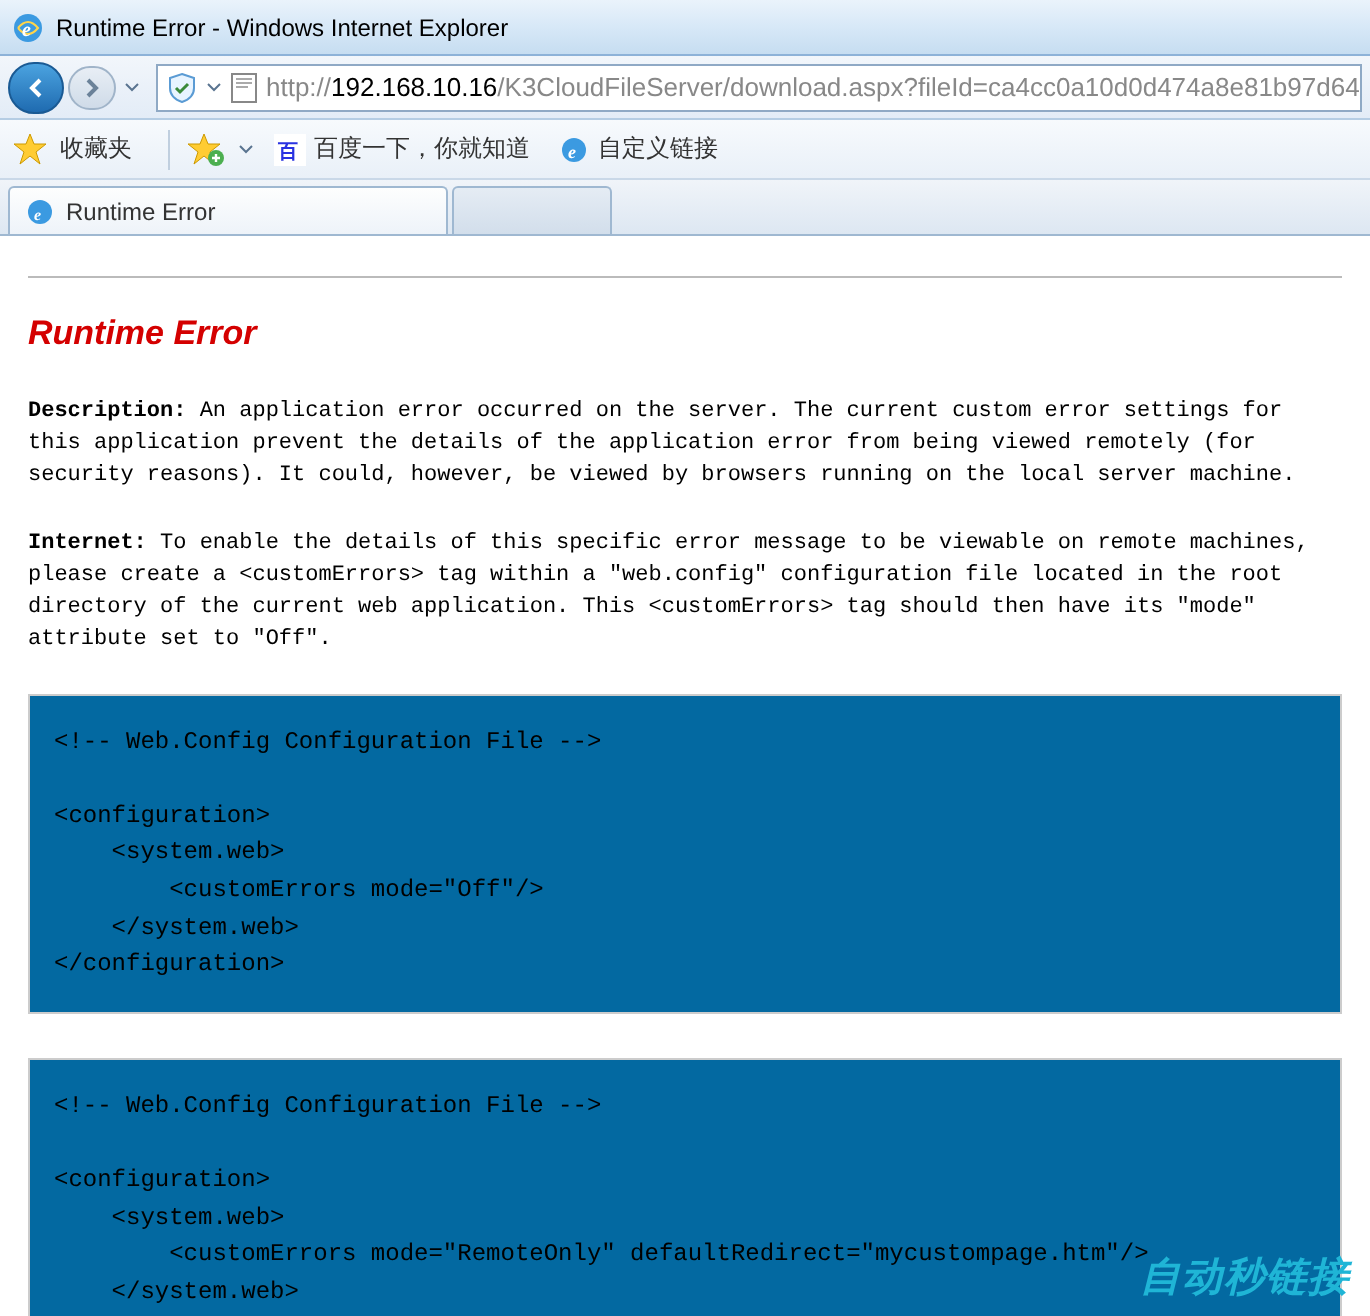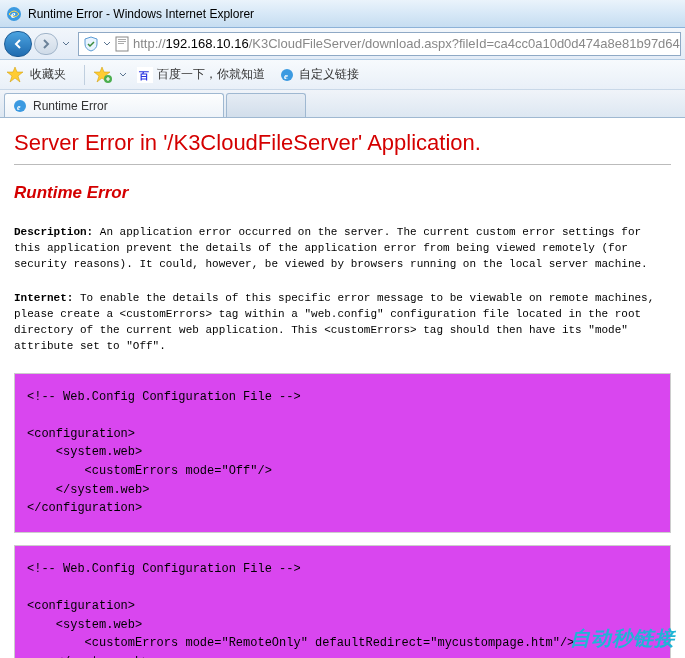--- a/index.html
+++ b/index.html
@@ -41,21 +41,21 @@
 .tab .ticon { width: 14px; height: 14px; }
 .tab .ttxt { font-size: 12px; color: #333; }
 
 
 .content { padding: 12px 14px; font-family: Arial, sans-serif; overflow: hidden; height: calc(658px - 28px - 32px - 30px - 28px); position: relative; }
 .h1 { font-family: Verdana, Arial; font-size: 22px; font-weight: normal; color: #d40000; margin-bottom: 6px; }
 .hr { border: none; border-top: 1px solid #bbb; margin: 8px 0 18px 0; }
 .h2 { font-family: Verdana, Arial; font-size: 17px; font-weight: bold; font-style: italic; color: #d40000; margin-bottom: 22px; }
 .para { font-size: 11px; color: #000; line-height: 1.45; margin-bottom: 18px; font-family: Liberation Mono, monospace; }
 .para b { font-weight: bold; }
-.codebox { background: #d946ef; border: 1px solid #ccc; padding: 14px 12px; font-family: Consolas, "Courier New", monospace; font-size: 12px; color: #000; line-height: 1.55; margin-bottom: 12px; white-space: pre; overflow-x: hidden; }
+.codebox { background: #0369a1; border: 1px solid #ccc; padding: 14px 12px; font-family: Consolas, "Courier New", monospace; font-size: 12px; color: #000; line-height: 1.55; margin-bottom: 22px; white-space: pre; overflow-x: hidden; }
 
 .watermark { position: absolute; right: 10px; bottom: 6px; font-size: 20px; font-weight: bold; font-style: italic; color: #1fb5d6; letter-spacing: 1px; }
 
 .ie-e { font-family: Georgia, serif; font-style: italic; font-weight: bold; }
 </style>
 </head>
 <body>
 
 <div class="titlebar">
   <span class="ie-logo">
@@ -157,21 +157,20 @@
           <circle cx="7" cy="7" r="6" fill="#3b9ae1"></circle>
           <text x="4" y="11" font-size="8" fill="#fff" class="ie-e">e</text>
         </svg>
     </span>
     <span class="ttxt">Runtime Error</span>
   </div>
   <div class="tab inactive"></div>
 </div>
 
 <div class="content">
-  <div class="h1">Server Error in '/K3CloudFileServer' Application.</div>
   <hr class="hr">
   <div class="h2">Runtime Error</div>
 
   <div class="para">
     <b>Description:</b><span> An application error occurred on the server. The current custom error settings for this application prevent the details of the application error from being viewed remotely (for security reasons). It could, however, be viewed by browsers running on the local server machine.</span>
   </div>
 
   <div class="para">
     <b>Internet:</b><span> To enable the details of this specific error message to be viewable on remote machines, please create a &lt;customErrors&gt; tag within a "web.config" configuration file located in the root directory of the current web application. This &lt;customErrors&gt; tag should then have its "mode" attribute set to "Off".</span>
   </div>

